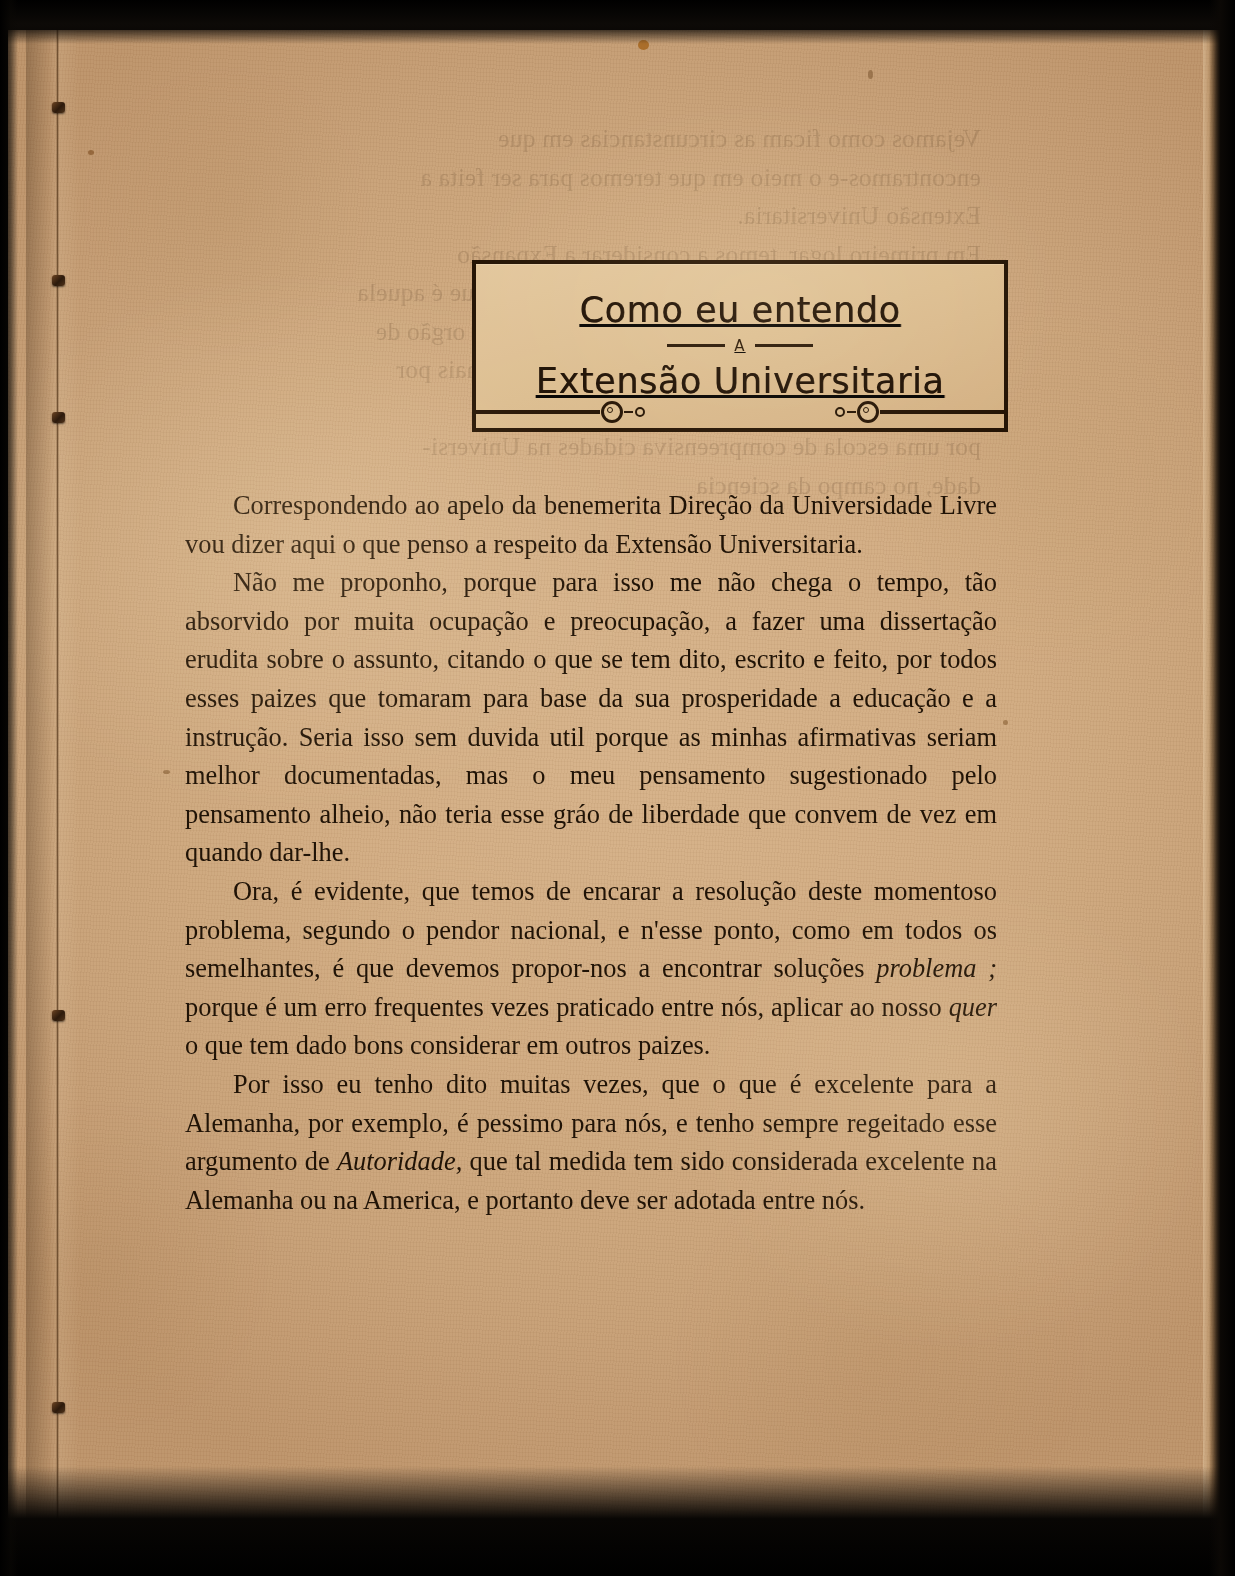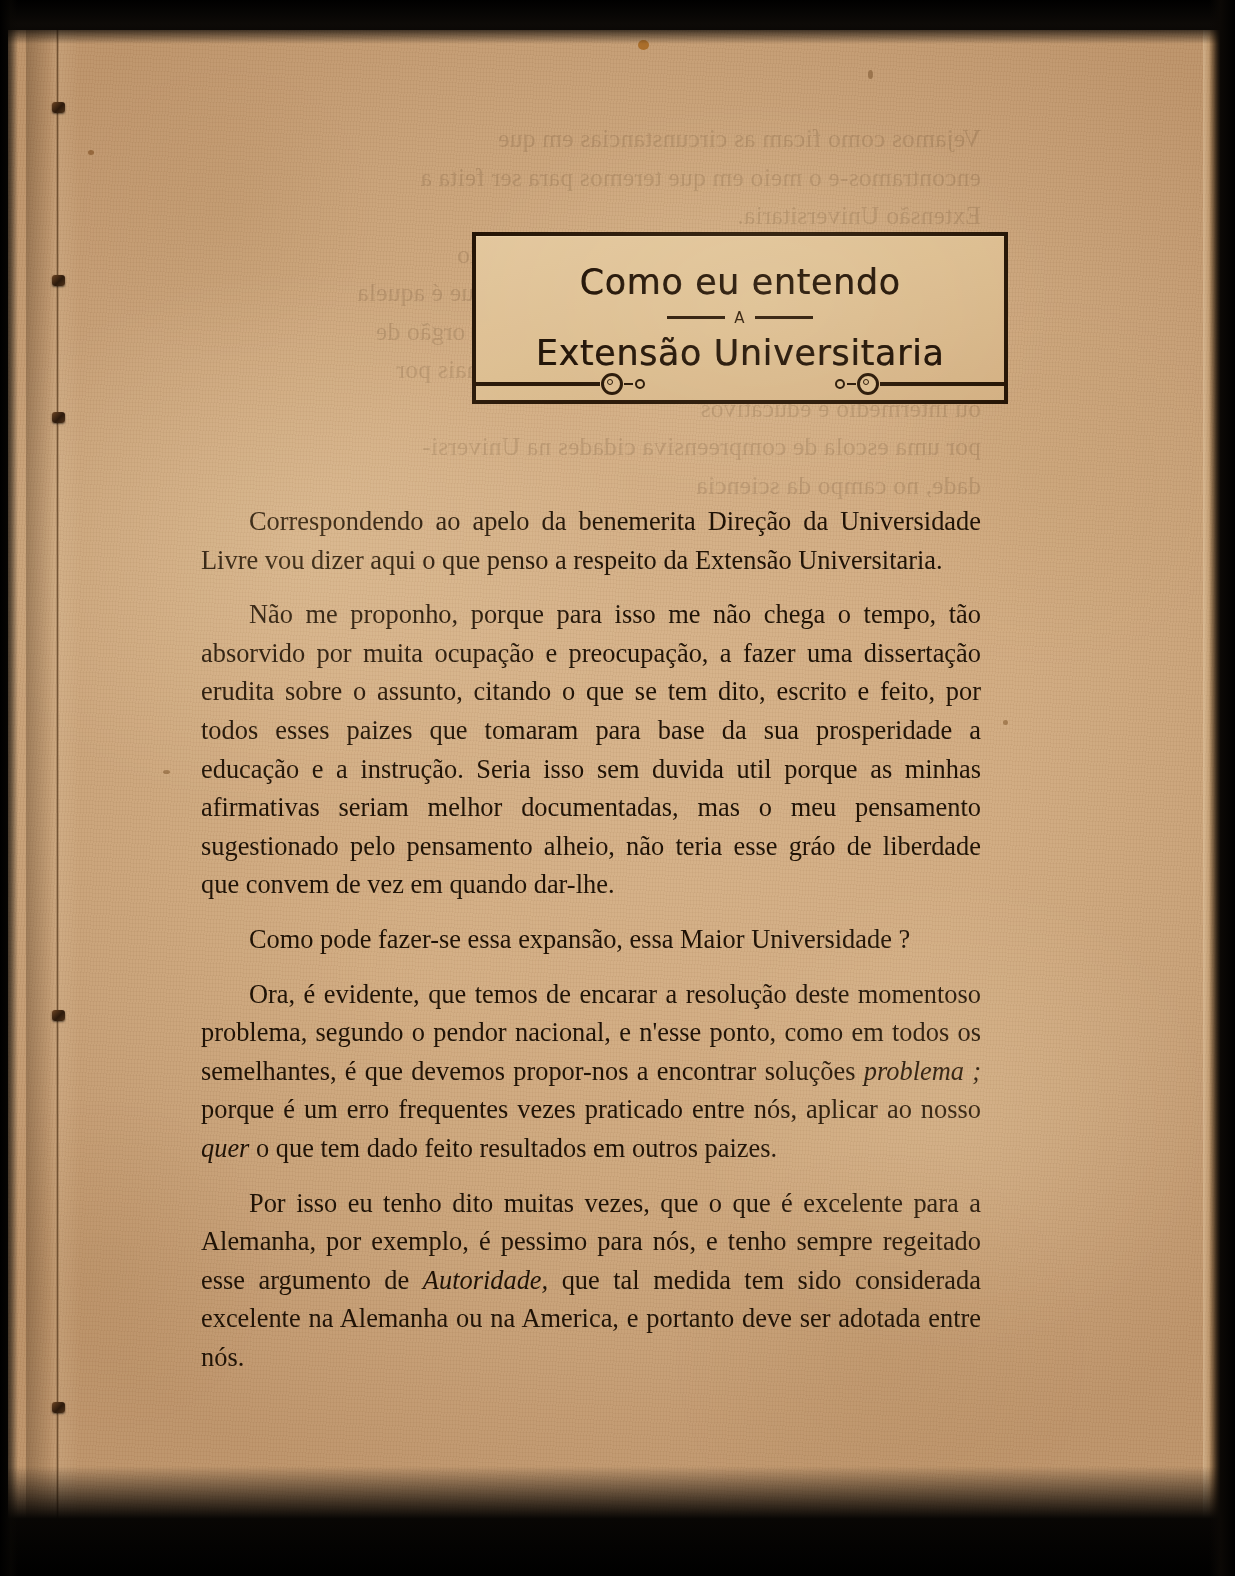--- a/index.html
+++ b/index.html
@@ -125,25 +125,26 @@
     text-align: justify;
     letter-spacing: 0.2px;
     pointer-events: none;
     filter: blur(0.45px);
   }
   #showthrough p { margin: 0 0 0 0; text-indent: 44px; }
 
   
   #title-plate {
     position: absolute;
-    left: 472px; top: 232px;
+    left: 472px; top: 260px;
     width: 528px; height: 164px;
     background: linear-gradient(165deg, #e3c79d 0%, #dcbd90 48%, #d3b083 100%);
     border: 4px solid #241405;
     box-shadow: 0 1px 0 rgba(255,245,220,0.25) inset;
+    text-decoration: underline;
   }
   #title-plate .plate-inner {
     position: relative;
     width: 100%; height: 100%;
     display: flex;
     flex-direction: column;
     align-items: center;
     justify-content: center;
   }
   .plate-line1, .plate-line2 {
@@ -225,21 +226,21 @@
     width: 812px;
     color: #201306;
     font-family: "Liberation Serif", "DejaVu Serif", serif;
     font-size: 26.4px;
     line-height: 38.6px;
     text-align: justify;
     text-justify: inter-word;
     -webkit-font-smoothing: none;
   }
   #body-col p {
-    margin: 16px;
+    margin: 0;
     text-indent: 48px;
     hyphens: manual;
   }
   #body-col i { font-style: italic; }
 
   
   #ink-fade {
     position: absolute;
     left: 8px; top: 30px;
     width: 1212px; height: 1508px;
@@ -329,22 +330,21 @@
           <span class="orn-ring"></span>
           <span class="orn-rule"></span>
         </span>
       </div>
     </div>
   </div>
 
   <div id="body-col">
     <p><span>Correspondendo ao apelo da benemerita Direção da Universidade Livre vou dizer aqui o que penso a respeito da Extensão Universitaria.</span></p>
     <p><span>Não me proponho, porque para isso me não chega o tempo, tão absorvido por muita ocupação e preocupação, a fazer uma dissertação erudita sobre o assunto, citando o que se tem dito, escrito e feito, por todos esses paizes que tomaram para base da sua prosperidade a educação e a instrução. Seria isso sem duvida util porque as minhas afirmativas seriam melhor documentadas, mas o meu pensamento sugestionado pelo pensamento alheio, não teria esse gráo de liberdade que convem de vez em quando dar-lhe.</span></p>
-    <p><span>Como pode fazer-se essa expansão, essa Maior Universidade ?</span></p>
-    <p><span>Ora, é evidente, que temos de encarar a resolução deste momentoso problema, segundo o pendor nacional, e n'esse ponto, como em todos os semelhantes, é que devemos propor-nos a encontrar soluções </span><i>problema ;</i><span> porque é um erro frequentes vezes praticado entre nós, aplicar ao nosso </span><i>quer</i><span> o que tem dado feito resultados em outros paizes.</span></p>
+    <p><span>Ora, é evidente, que temos de encarar a resolução deste momentoso problema, segundo o pendor nacional, e n'esse ponto, como em todos os semelhantes, é que devemos propor-nos a encontrar soluções </span><i>problema ;</i><span> porque é um erro frequentes vezes praticado entre nós, aplicar ao nosso </span><i>quer</i><span> o que tem dado bons considerar em outros paizes.</span></p>
     <p><span>Por isso eu tenho dito muitas vezes, que o que é excelente para a Alemanha, por exemplo, é pessimo para nós, e tenho sempre regeitado esse argumento de </span><i>Autoridade,</i><span> que tal medida tem sido considerada excelente na Alemanha ou na America, e portanto deve ser adotada entre nós.</span></p>
   </div>
 
   <div id="ink-fade"></div>
 
   <div id="gutter">
     <div id="gutter-shade"></div>
     <div id="gutter-fold"></div>
     <span class="stitch" style="top:72px;"></span>
     <span class="stitch" style="top:245px;"></span>

